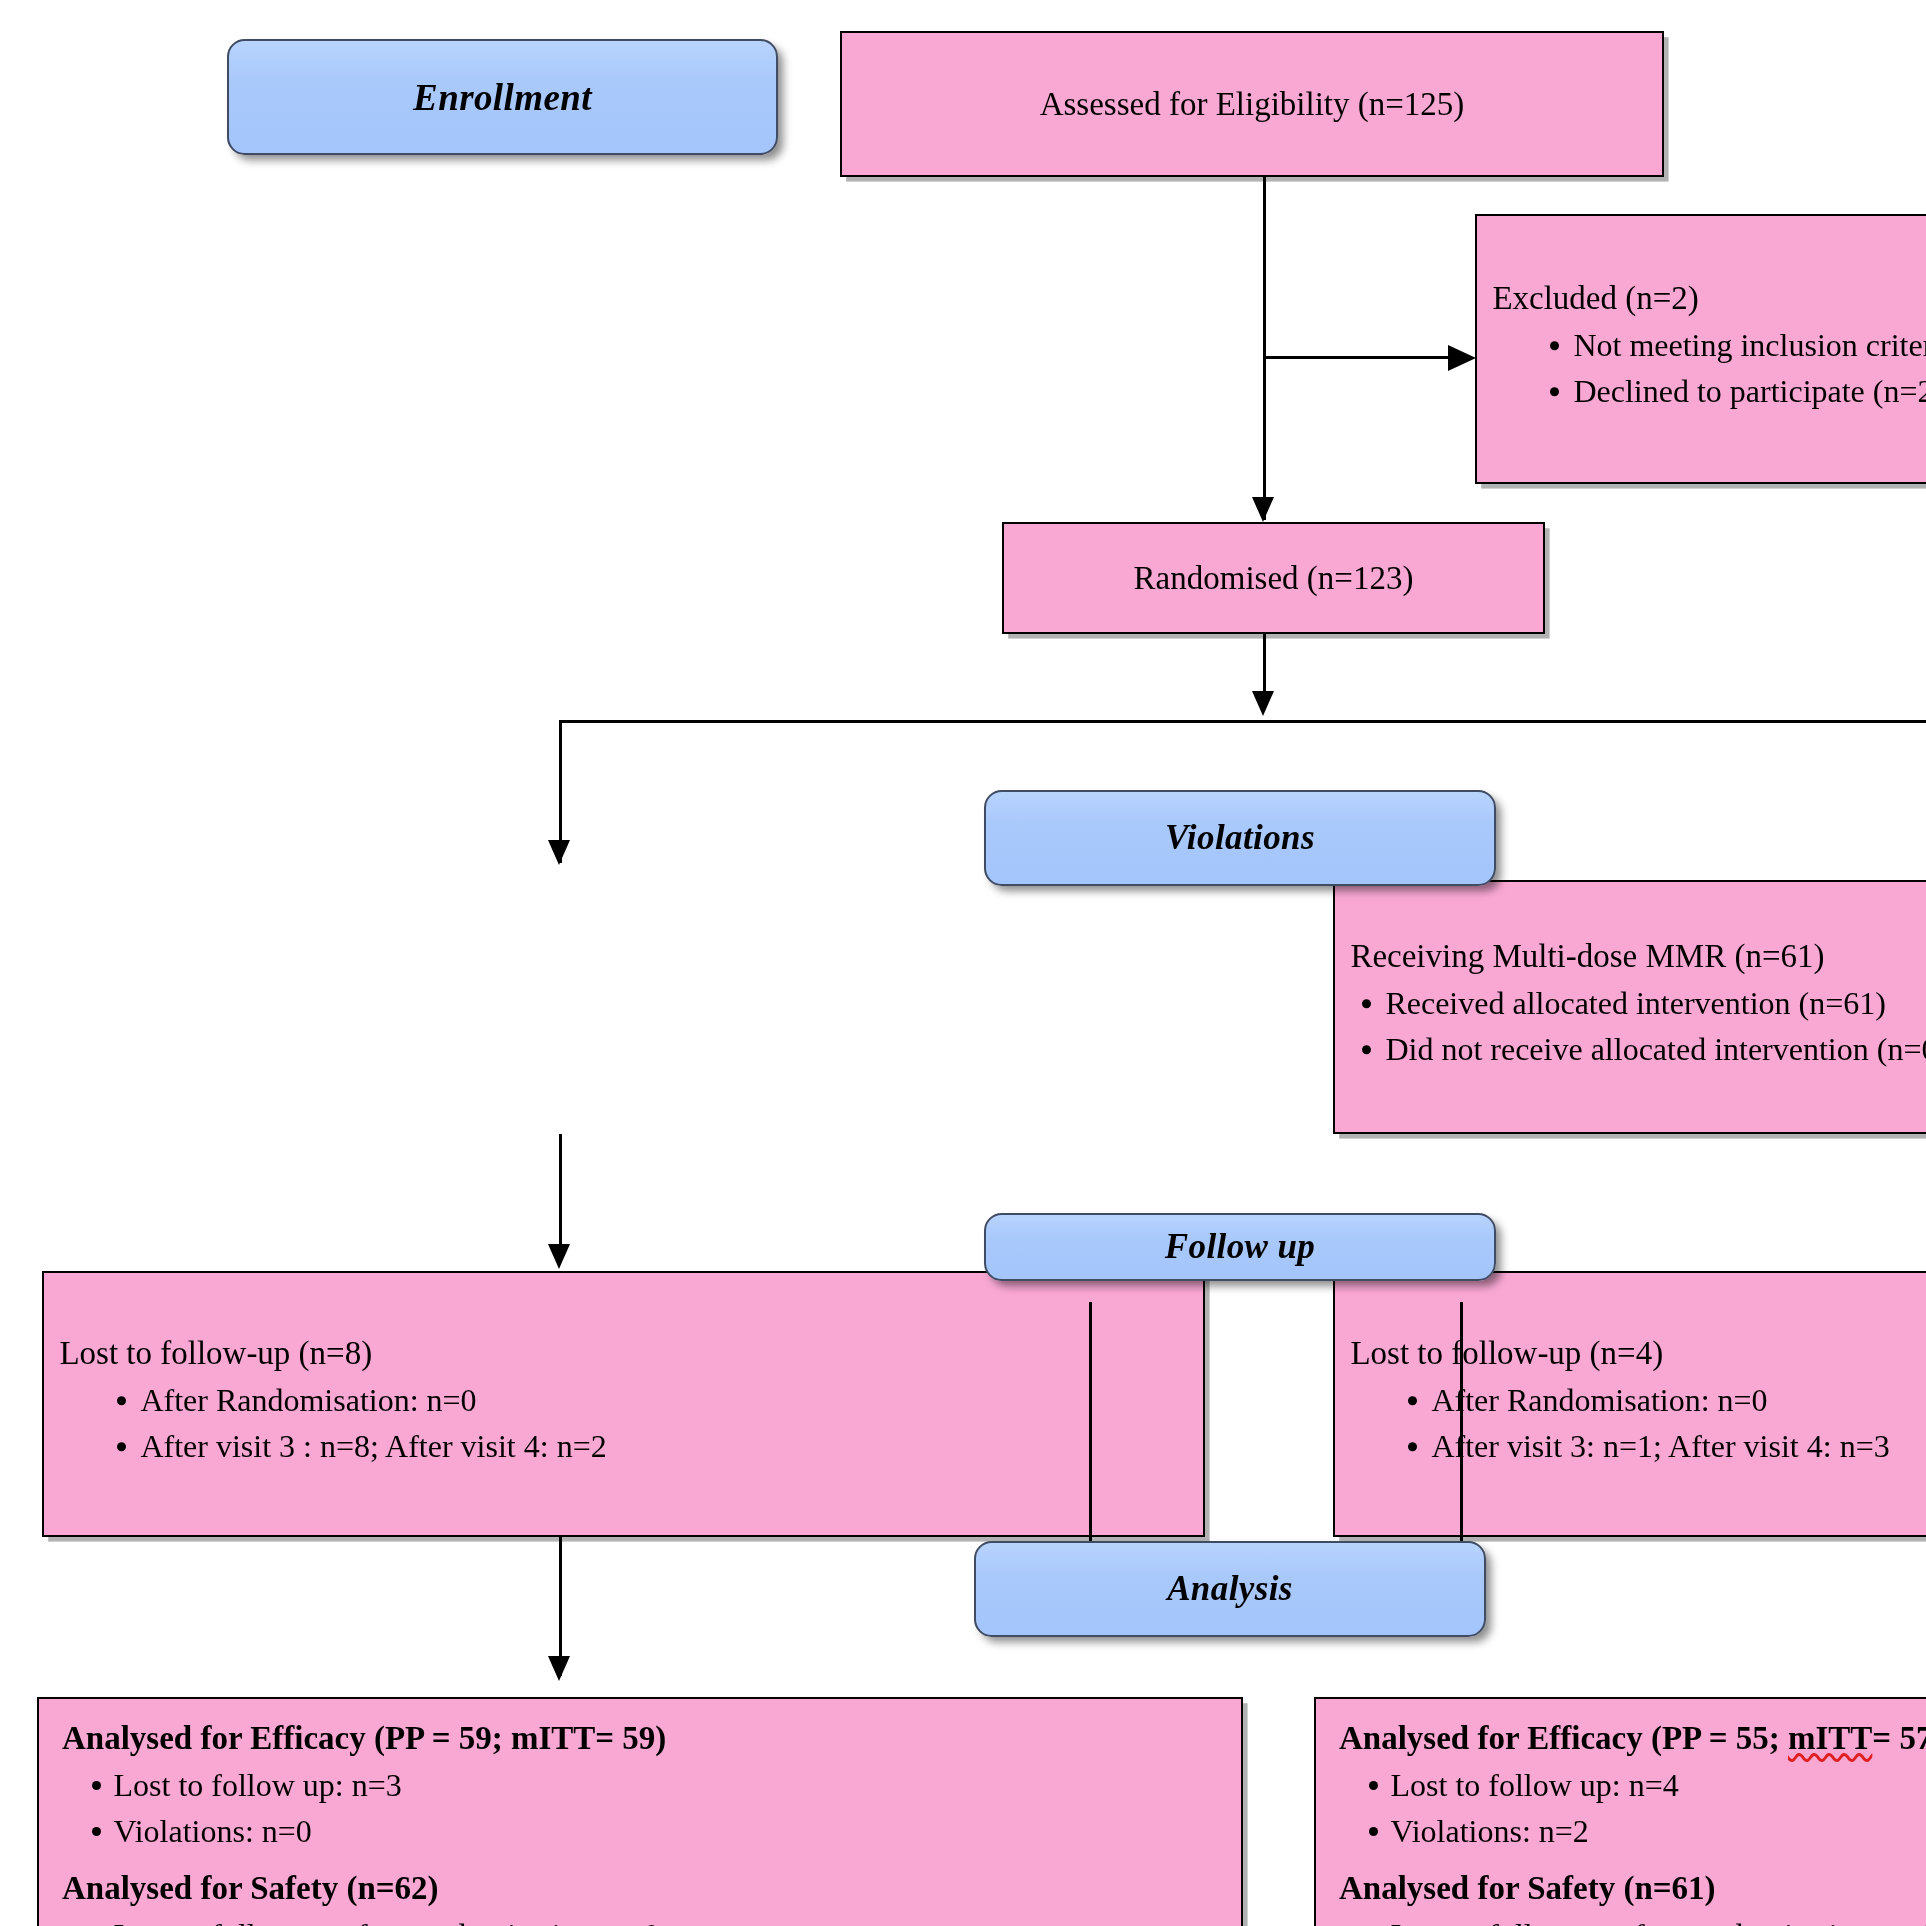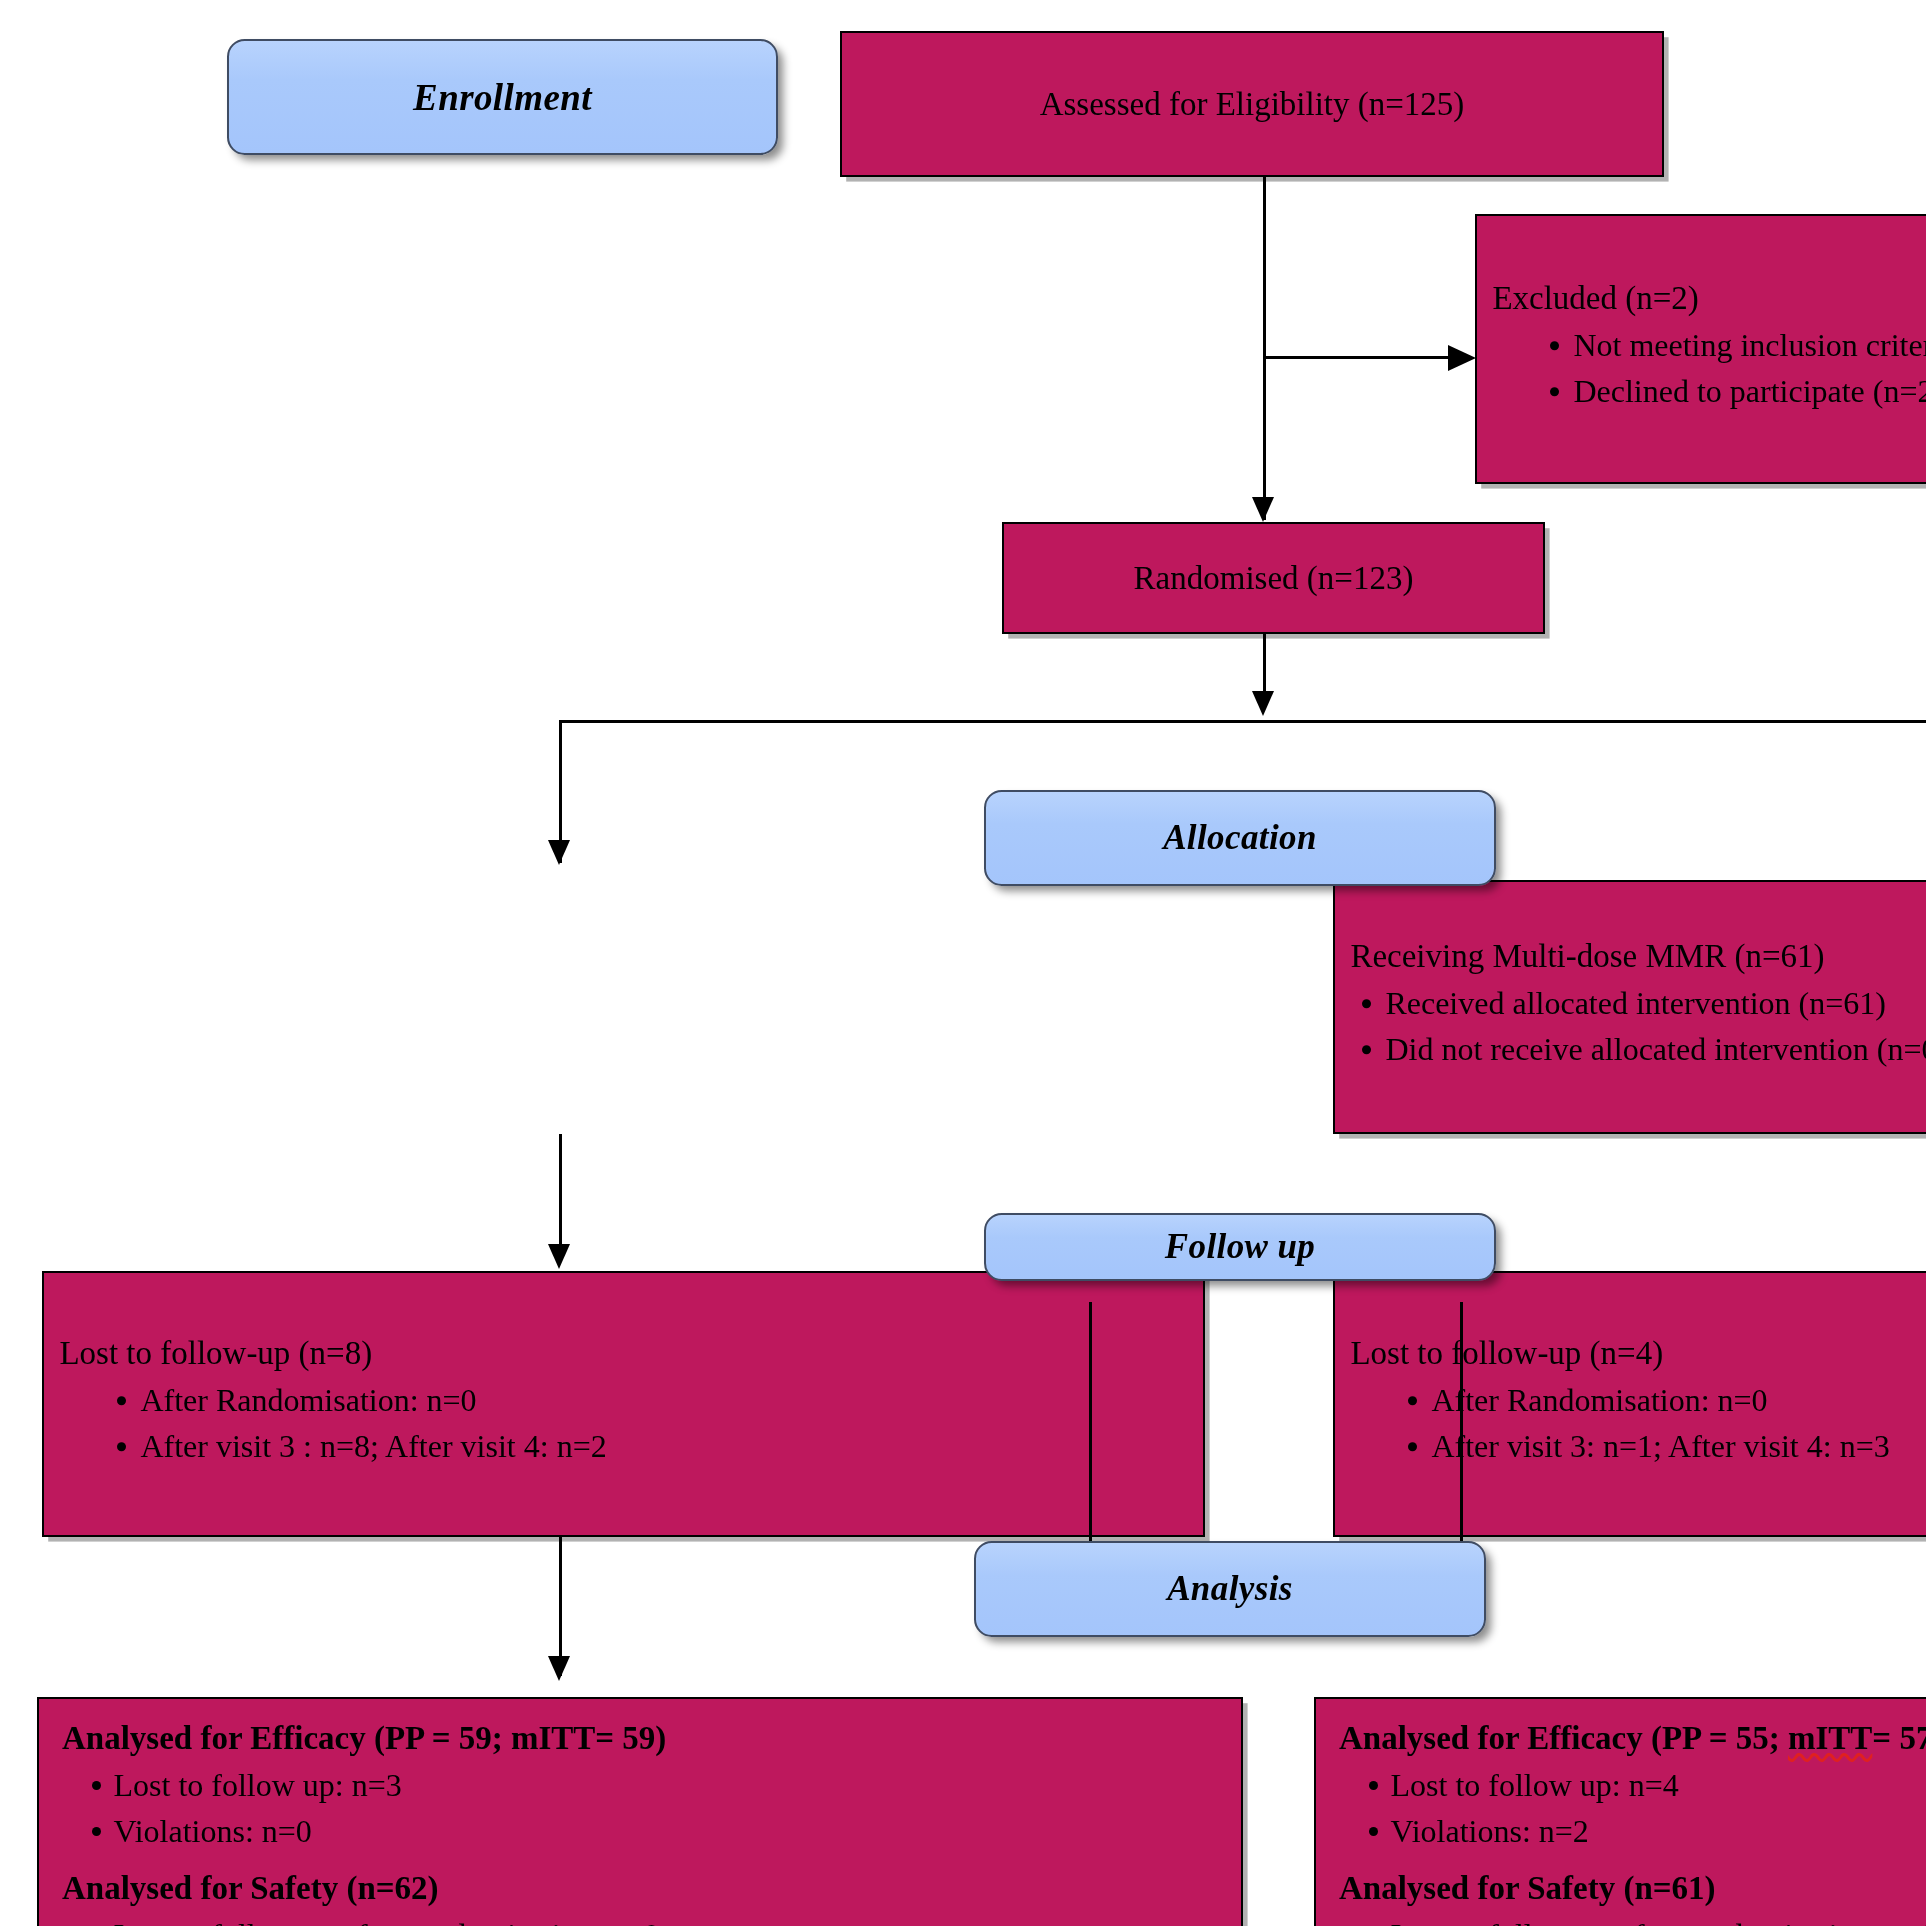--- a/index.html
+++ b/index.html
@@ -15,21 +15,21 @@
     width: 2548px;
     height: 2646px;
     background: #ffffff;
     overflow: hidden;
   }
 
   
   .box {
     position: absolute;
     box-sizing: border-box;
-    background: #be185d;
+    background: #f9a8d4;
     border: 2.7px solid #000000;
     box-shadow: 5.4px 5.4px 0 -0.8px rgba(0,0,0,0.30);
     padding-left: 29px;
   }
   .box-inner {
     position: absolute;
     left: 0; right: 0; top: 50%;
     transform: translateY(-50%);
     padding: 0 15.4px;
   }
@@ -170,21 +170,21 @@
   </div>
 
   <div class="vline" style="left:1263px; top:634px; height:62px;"></div>
   <div class="arrow-down" style="left:1252px; top:691px;"></div>
   <div class="hline" style="left:559px; top:720px; width:1418px;"></div>
   <div class="vline" style="left:559px; top:720px; height:143px;"></div>
 
   <div class="arrow-down" style="left:548px; top:840px;"></div>
 
   <div class="badge" style="left:984px; top:790px; width:512px; height:96px;">
-    <span style="font-size:35px;">Allocation</span>
+    <span style="font-size:35px;">Violations</span>
   </div>
 
 
   <div class="box" style="left:1333px; top:880px; width:1179px; height:254px;">
     <div class="box-inner">
       <div class="ttl">Receiving Multi-dose MMR (n=61)</div>
       <ul class="bul tight">
         <li>Received allocated intervention (n=61)</li>
         <li>Did not receive allocated intervention (n=0)</li>
       </ul>

